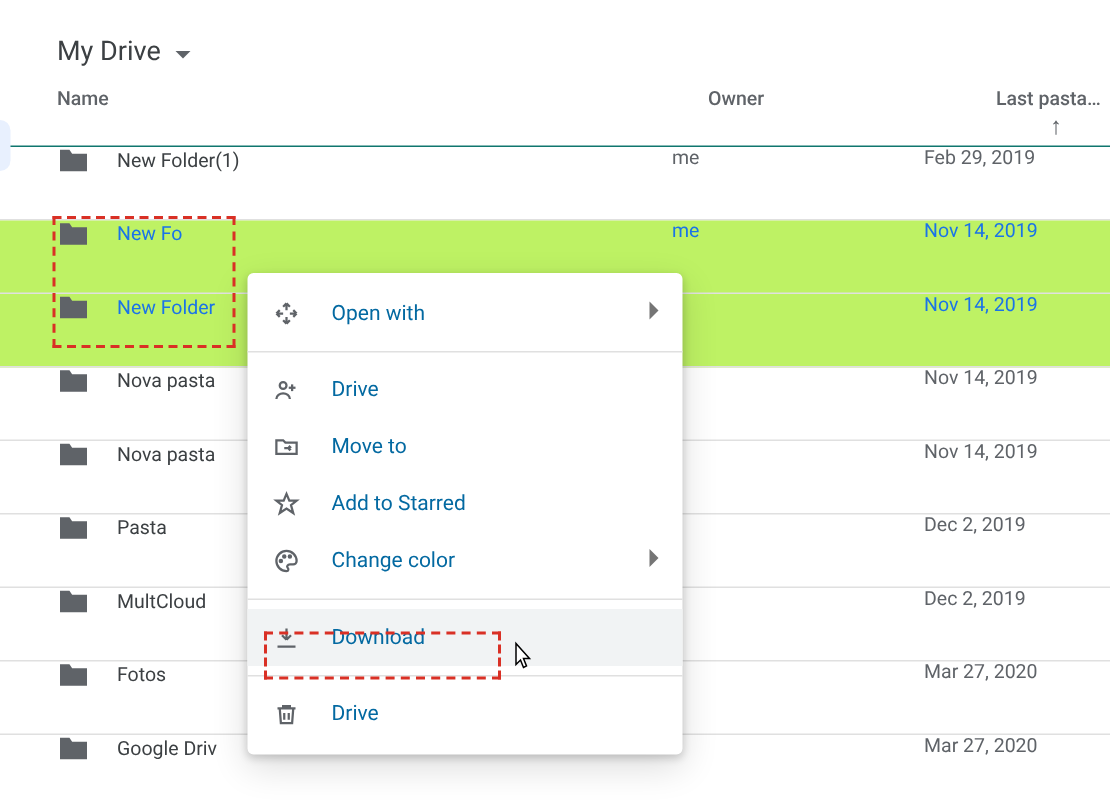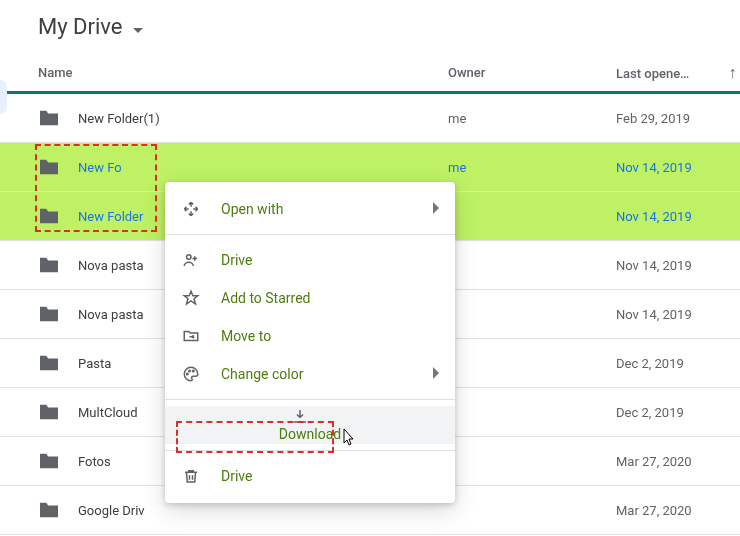--- a/index.html
+++ b/index.html
@@ -1,38 +1,38 @@
 <!DOCTYPE html>
 <html><head>
 <meta charset="utf-8">
 <style>
   html,body{margin:0;padding:0;font-family:Roboto,Arial,sans-serif;font-size:13px;color:#3c4043;background:#fff;}
   .page{width:740px;height:536px;position:relative;overflow:hidden;}
-  .breadcrumb{display:flex;align-items:center;padding:14px 0 14px 38px;font-size:22px;color:#3c4043;}
+  .breadcrumb{display:flex;align-items:center;padding:24px 0 14px 38px;font-size:18px;color:#3c4043;}
   .breadcrumb .caret{margin-left:10px;color:#5f6368;}
   .list{padding:0 0 0 0;}
-  .header-row{display:flex;align-items:center;height:38px;border-bottom:3px solid #0f766e;color:#5f6368;font-size:13px;font-weight:500;}
+  .header-row{display:flex;height:38px;border-bottom:1px solid #0f766e;color:#5f6368;font-size:13px;font-weight:500;gap:24px;}
   .col-name{flex:0 0 448px;padding-left:38px;box-sizing:border-box;}
   .col-owner{flex:0 0 168px;}
   .col-date{flex:1;}
   .sort-arrow{margin-left:36px;color:#5f6368;font-size:16px;}
-  .row{display:flex;align-items:center;height:48px;border-bottom:1px solid #e0e0e0;}
+  .row{display:flex;align-items:flex-start;height:48px;border-bottom:1px solid #e0e0e0;}
   .row .col-name{display:flex;align-items:center;gap:18px;}
   .row.selected{background:#bef264;}
   .row.selected .fname,.row.selected .col-owner,.row.selected .col-date{color:#1a73e8;}
   .folder-ic{width:22px;height:18px;display:inline-block;}
   .folder-ic svg{display:block;}
   .fname{color:#3c4043;font-size:13px;}
   .col-owner,.col-date{color:#5f6368;font-size:13px;}
   
   .annot{position:absolute;border:2px dashed #d93025;pointer-events:none;z-index:30;}
   
   .menu{position:absolute;left:165px;top:182px;width:290px;background:#fff;border-radius:4px;box-shadow:0 2px 6px rgba(0,0,0,.18),0 8px 24px rgba(0,0,0,.14);padding:8px 0;z-index:20;}
-  .mitem{display:flex;align-items:center;height:38px;padding:0 16px;color:#4d7c0f;font-size:14px;cursor:default;position:relative;}
-  .mitem:hover,.mitem.hover{background:#f1f3f4;flex-direction:column;}
+  .mitem{display:flex;align-items:center;height:38px;padding:0 16px;color:#0369a1;font-size:14px;cursor:default;position:relative;}
+  .mitem:hover,.mitem.hover{background:#f1f3f4;}
   .mitem .mic{width:20px;height:20px;margin-right:20px;color:#5f6368;display:flex;align-items:center;justify-content:center;}
   .mitem .chevron{position:absolute;right:14px;color:#757575;}
   .mitem .help{position:absolute;right:14px;color:#5f6368;}
   .msep{height:1px;background:#e0e0e0;margin:6px 0;}
   .cursor{position:absolute;left:338px;top:427px;z-index:40;}
   svg{overflow:visible;}
   .semi-blue{position:absolute;left:0;top:80px;width:7px;height:34px;background:#e8f0fe;border-radius:0 17px 17px 0;}
 </style>
 </head>
 <body>
@@ -47,21 +47,21 @@
           <path d="M0 0l5 5 5-5z" fill="#5f6368"></path>
         </svg>
   </span>
 </div>
 
 <div class="list">
   <div class="header-row">
     <div class="col-name">Name</div>
     <div class="col-owner">Owner</div>
     <div class="col-date">
-      <span>Last opene…</span>
+      <span>Last pasta…</span>
       <span class="sort-arrow">↑</span>
     </div>
   </div>
 
   <div id="rows">
         <div class="row">
           <div class="col-name">
             <span class="folder-ic">
               <svg width="22" height="18" viewBox="0 0 24 20">
                 <path d="M2 2h7l2 3h11v13H2z" fill="#5f6368"></path>
@@ -193,33 +193,33 @@
             <path d="M3 20c0-3 3-5 6-5s6 2 6 5"></path>
             <line x1="17" y1="7" x2="17" y2="13"></line>
             <line x1="14" y1="10" x2="20" y2="10"></line>
           </svg>
     </span>
     <span>Drive</span>
   </div>
   <div class="mitem">
     <span class="mic">
       <svg width="18" height="18" viewBox="0 0 24 24" fill="none" stroke="#5f6368" stroke-width="2">
-            <path d="M12 3l2.5 6H21l-5 4 2 7-6-4-6 4 2-7-5-4h6.5z"></path>
-          </svg>
-    </span>
-    <span>Add to Starred</span>
-  </div>
-  <div class="mitem">
-    <span class="mic">
-      <svg width="18" height="18" viewBox="0 0 24 24" fill="none" stroke="#5f6368" stroke-width="2">
             <path d="M3 6h6l2 2h10v10H3z"></path>
             <path d="M10 13h6m0 0l-2-2m2 2l-2 2"></path>
           </svg>
     </span>
     <span>Move to</span>
+  </div>
+  <div class="mitem">
+    <span class="mic">
+      <svg width="18" height="18" viewBox="0 0 24 24" fill="none" stroke="#5f6368" stroke-width="2">
+            <path d="M12 3l2.5 6H21l-5 4 2 7-6-4-6 4 2-7-5-4h6.5z"></path>
+          </svg>
+    </span>
+    <span>Add to Starred</span>
   </div>
   <div class="mitem">
     <span class="mic">
       <svg width="18" height="18" viewBox="0 0 24 24" fill="none" stroke="#5f6368" stroke-width="2">
             <path d="M12 3a9 9 0 100 18c2 0 2-2 1-3s0-3 2-3h3a3 3 0 003-3 9 9 0 00-9-9z"></path>
             <circle cx="7" cy="12" r="1" fill="#5f6368"></circle>
             <circle cx="10" cy="8" r="1" fill="#5f6368"></circle>
             <circle cx="15" cy="8" r="1" fill="#5f6368"></circle>
           </svg>
     </span>

